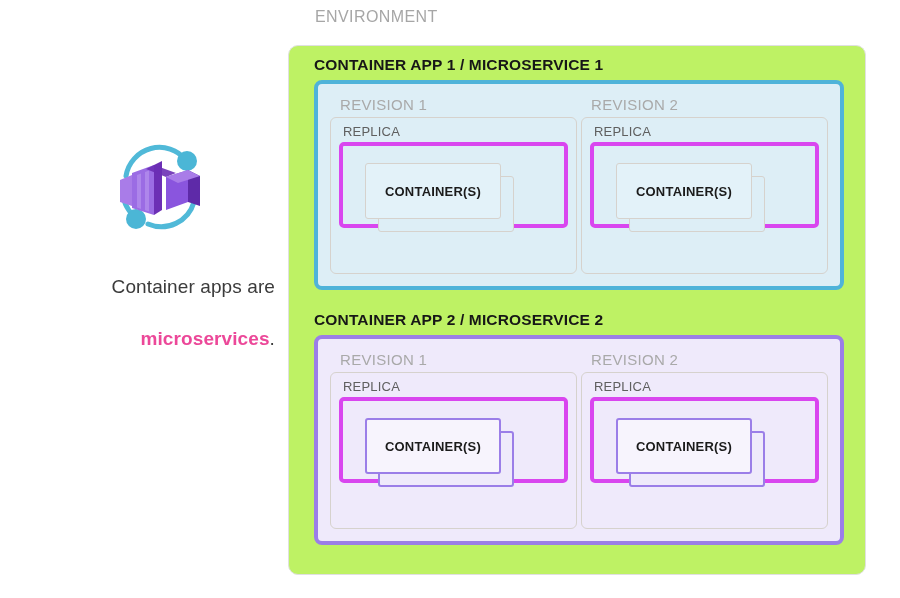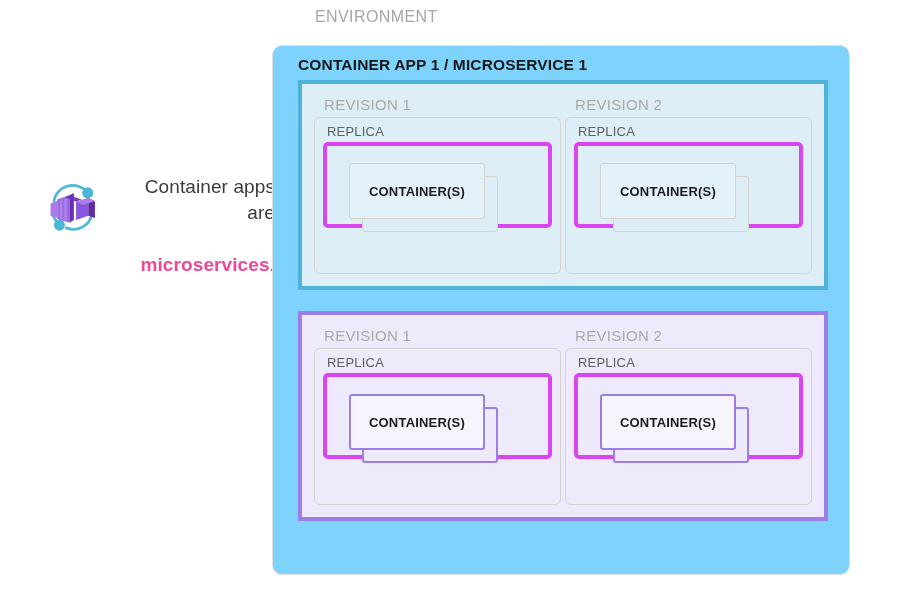--- a/index.html
+++ b/index.html
@@ -16,23 +16,22 @@
     -webkit-font-smoothing: antialiased;
   }
 
   
   #left-panel {
     position: absolute;
     left: 45px;
     top: 140px;
     width: 230px;
     display: flex;
-    flex-direction: row;
+    flex-direction: column;
     align-items: center;
-    gap: 40px;
   }
   #app-icon {
     width: 100px;
     height: 100px;
     display: block;
   }
   #caption {
     margin-top: 34px;
     width: 100%;
     text-align: right;
@@ -49,26 +48,26 @@
     position: absolute;
     left: 315px;
     top: 8px;
     font-size: 16px;
     color: #a6a6a6;
     letter-spacing: .4px;
     font-weight: 400;
   }
   #environment-box {
     position: absolute;
-    left: 272px;
+    left: 288px;
     top: 45px;
     width: 578px;
     height: 530px;
     box-sizing: border-box;
-    background: #7dd3fc;
+    background: #bef264;
     border: 1px solid #e0e0e0;
     border-radius: 10px;
   }
 
   
   .app-group { position: absolute; left: 25px; width: 530px; }
   #app-group-1 { top: 10px; }
   #app-group-2 { top: 265px; }
 
   .app-title {
@@ -76,21 +75,21 @@
     font-weight: 700;
     color: #171717;
     letter-spacing: .15px;
     margin: 0 0 6px 0;
     line-height: 18px;
   }
 
   .app-box {
     box-sizing: border-box;
     height: 210px;
-    border-radius: 0;
+    border-radius: 8px;
     position: relative;
     display: flex;
     gap: 4px;
     padding: 10px 12px 12px 12px;
   }
   .app-box.blue   { background: #ddeef6; border: 4px solid #4fb3d9; }
   .app-box.purple { background: #efeafb; border: 4px solid #9b7ee8; }
 
   
   .revision {
@@ -249,20 +248,21 @@
               </div>
             </div>
           </div>
         </div>
       </div>
 
     </div>
   </div>
 
   <div class="app-group" id="app-group-2">
+    <div class="app-title">CONTAINER APP 2 / MICROSERVICE 2</div>
     <div class="app-box purple">
 
       <div class="revision">
         <div class="revision-label">REVISION 1</div>
         <div class="replica">
           <div class="replica-label">REPLICA</div>
           <div class="replica-inner">
             <div class="container-stack">
               <div class="container-back"></div>
               <div class="container-front">

